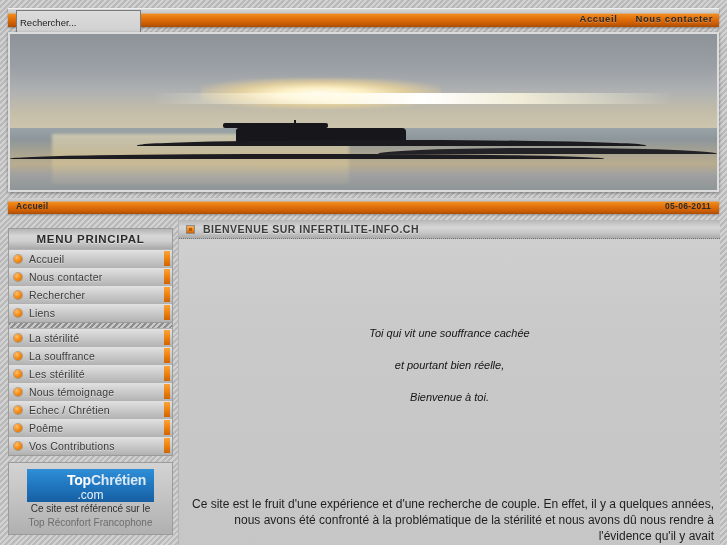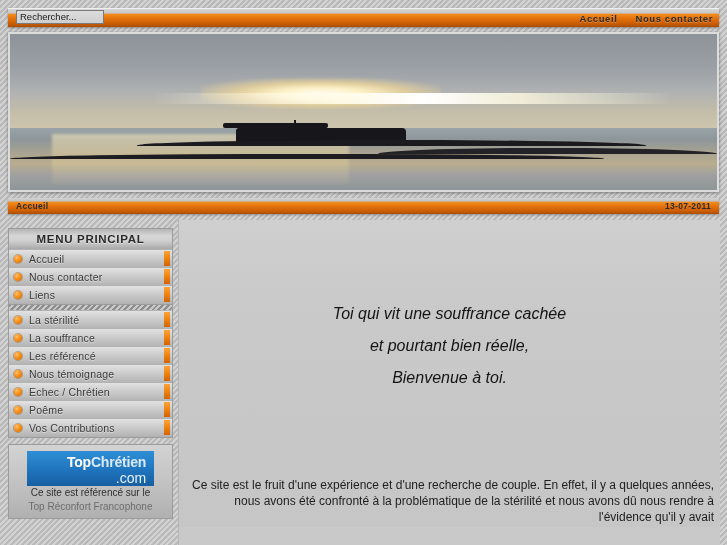--- a/index.html
+++ b/index.html
@@ -23,25 +23,25 @@
     overflow:hidden;
   }
   .topnav{
     position:absolute;right:6px;top:0;height:18px;display:flex;align-items:center;gap:18px;
   }
   .topnav a{
     font-size:9.5px;color:#2b2b2b;text-decoration:none;letter-spacing:.6px;font-weight:bold;
     text-shadow:0 1px 0 rgba(255,255,255,.25);
   }
   .searchbox{
-    position:absolute;left:8px;top:10px;width:88px;height:14px;
+    position:absolute;left:8px;top:10px;width:125px;height:14px;
     background:linear-gradient(180deg,#dcdcdc 0%,#cfcfcf 100%);
     border:1px solid #7a7a7a;
     font-size:9.5px;color:#1a1a1a;
-    padding:0 3px;line-height:14px;
+    padding:12px 3px;line-height:14px;
     font-family:"Liberation Sans", sans-serif;
     box-sizing:border-box;
   }
 
   
   .banner-wrap{
     position:absolute;left:0;top:32px;width:711px;height:160px;
     border:2px solid #dcdcdc;box-sizing:border-box;
     box-shadow:0 1px 3px rgba(0,0,0,.4);
     background:#8e9aa2;overflow:hidden;
@@ -155,21 +155,21 @@
     background:linear-gradient(180deg,#d3d3d3 0%,#c3c3c3 50%,#b0b0b0 100%);
     padding:6px 4px 6px 4px;text-align:center;
   }
   .tc-logo{
     display:inline-block;background:linear-gradient(180deg,#2f8fd6 0%,#1f74bd 55%,#175fa2 100%);
     padding:3px 8px 1px 8px;color:#fff;line-height:1;
   }
   .tc-logo .l1{font-size:14px;font-weight:bold;letter-spacing:-.2px;}
   .tc-logo .l1 b{color:#ffffff;margin-left:32px;}
   .tc-logo .l1 i{font-style:normal;color:#dbeaf6;}
-  .tc-logo .l2{display:block;text-align:right;font-size:14px;color:#e8f2fb;margin-top:1px;}
+  .tc-logo .l2{display:block;font-size:12px;color:#e8f2fb;margin-top:1px;}
   .sponsor .t1{display:block;margin-top:0;font-size:10px;color:#2f2f2f;}
   .sponsor .t2{display:block;margin-top:3px;font-size:10px;color:#6d6d6d;}
 
   
   .content-head{
     position:relative;height:18px;
     background:linear-gradient(180deg,#b6b6b6 0%,#d6d6d6 40%,#c7c7c7 70%,#ababab 100%);
     border-bottom:1px dotted #6f6f6f;
     display:flex;align-items:center;
   }
@@ -185,21 +185,21 @@
     margin-left:8px;font-size:10.5px;font-weight:bold;color:#3b3b3b;letter-spacing:.5px;
     text-shadow:0 1px 0 rgba(255,255,255,.45);
   }
   .content-body{
     position:relative;height:307px;
     background:linear-gradient(180deg,#cfcfcf 0%,#c9c9c9 30%,#c6c6c6 100%);
   }
   .poem{
     padding-top:78px;text-align:center;color:#141414;
   }
-  .poem .l{display:block;font-style:italic;font-size:16px;line-height:32px;}
+  .poem .l{display:block;font-style:italic;font-size:11px;line-height:32px;}
   .poem .l.b{font-weight:normal;}
   .intro{
     position:absolute;left:8px;right:6px;bottom:2px;
     font-size:12px;line-height:16px;color:#1e1e1e;text-align:right;
   }
 </style>
 </head>
 <body>
 
 <div class="page">
@@ -221,60 +221,65 @@
       <div class="sea-shine"></div>
       <div class="shore3"></div>
       <div class="island"></div>
       <div class="shore1"></div>
       <div class="shore2"></div>
     </div>
   </div>
 
   <div class="crumbbar">
     <span class="left">Accueil</span>
-    <span class="right">13-07-2011</span>
+    <span class="right">05-06-2011</span>
   </div>
 
   <div class="sidebar">
     <div class="menu-title">MENU PRINCIPAL</div>
 
     <div class="menu-block">
       <div class="menu-item">
         <span class="bullet"></span>
         <span class="label">Accueil</span>
         <span class="tab"></span>
       </div>
       <div class="menu-item">
         <span class="bullet"></span>
         <span class="label">Nous contacter</span>
         <span class="tab"></span>
       </div>
       <div class="menu-item">
         <span class="bullet"></span>
+        <span class="label">Rechercher</span>
+        <span class="tab"></span>
+      </div>
+      <div class="menu-item">
+        <span class="bullet"></span>
         <span class="label">Liens</span>
         <span class="tab"></span>
       </div>
     </div>
 
     <div class="menu-sep"></div>
 
     <div class="menu-block">
       <div class="menu-item">
         <span class="bullet"></span>
         <span class="label">La stérilité</span>
         <span class="tab"></span>
       </div>
       <div class="menu-item">
         <span class="bullet"></span>
         <span class="label">La souffrance</span>
         <span class="tab"></span>
       </div>
       <div class="menu-item">
         <span class="bullet"></span>
-        <span class="label">Les référencé</span>
+        <span class="label">Les stérilité</span>
         <span class="tab"></span>
       </div>
       <div class="menu-item">
         <span class="bullet"></span>
         <span class="label">Nous témoignage</span>
         <span class="tab"></span>
       </div>
       <div class="menu-item">
         <span class="bullet"></span>
         <span class="label">Echec / Chrétien</span>
@@ -296,20 +301,24 @@
       <span class="tc-logo">
         <span class="l1"><b>Top</b><i>Chrétien</i></span>
         <span class="l2">.com</span>
       </span>
       <span class="t1">Ce site est référencé sur le</span>
       <span class="t2">Top Réconfort Francophone</span>
     </div>
   </div>
 
   <div class="content">
+    <div class="content-head">
+      <span class="sq"></span>
+      <span class="title">BIENVENUE SUR INFERTILITE-INFO.CH</span>
+    </div>
     <div class="content-body">
       <div class="poem">
         <span class="l">Toi qui vit une souffrance cachée</span>
         <span class="l">et pourtant bien réelle,</span>
         <span class="l b">Bienvenue à toi.</span>
       </div>
       <div class="intro">Ce site est le fruit d'une expérience et d'une recherche de couple. En effet, il y a quelques années, nous avons été confronté à la problématique de la stérilité et nous avons dû nous rendre à l'évidence qu'il y avait</div>
     </div>
   </div>
 

